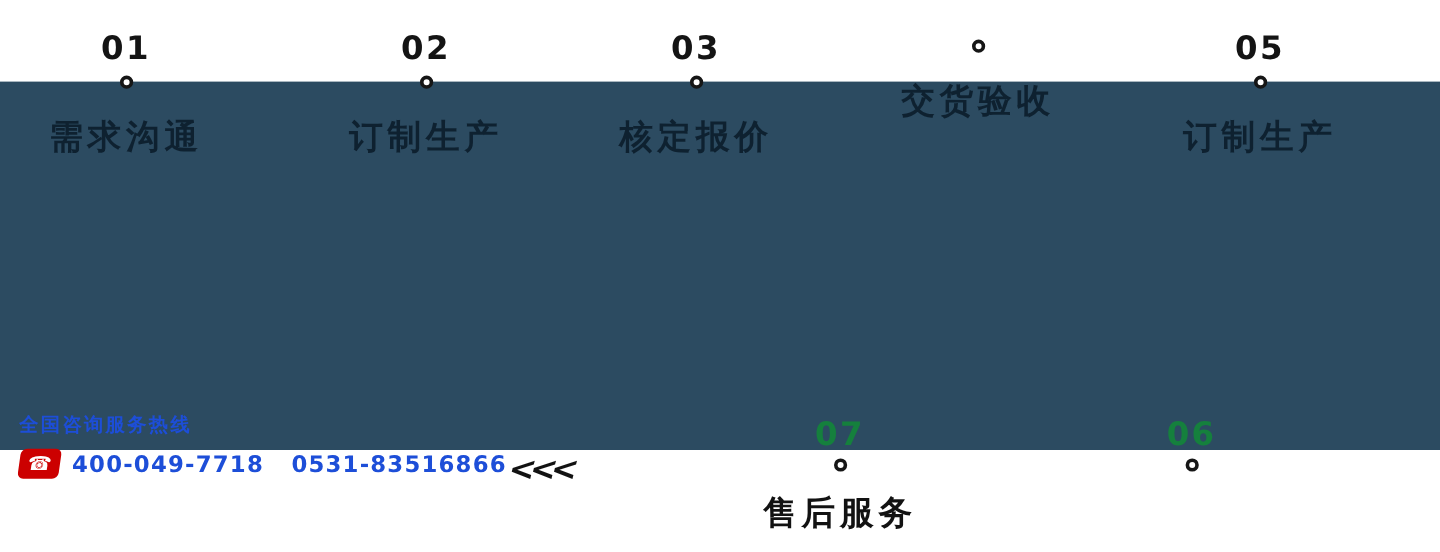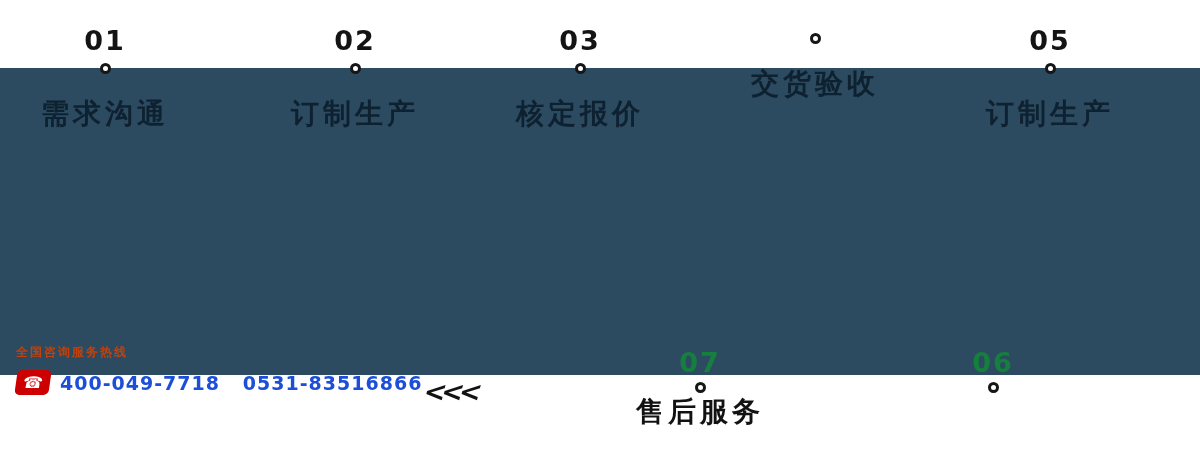--- a/index.html
+++ b/index.html
@@ -32,25 +32,25 @@
   }
   .step .label {
     font-size:28px; font-weight:bold; color:#0e2130;
     letter-spacing:4px; line-height:1.1; margin-top:25px;
     white-space:nowrap;
   }
   .step.top { top:26px; }
   .step.bottom { top:348px; }
   .step.bottom .num { color:#15803d; }
   .step.bottom .dot { margin-top:4px; }
-  .step.bottom .label { margin-top:4px; color:#121212; }
+  .step.bottom .label { margin-top:20px; color:#121212; }
 
   .hotline { position:absolute; left:16px; top:344px; }
   .hotline-title {
-    color:#c2410c; font-size:12px; font-weight:bold; letter-spacing:2px;
+    color:#1d4ed8; font-size:16px; font-weight:bold; letter-spacing:2px;
   }
   .hotline-row { display:flex; align-items:center; gap:10px; margin-top:9px; }
   .phone-icon {
     width:34px; height:25px; background:#cc0000; border-radius:5px;
     color:#ffffff; display:flex; align-items:center; justify-content:center;
     font-size:16px; line-height:1; transform:skewX(-8deg);
   }
   .phone-numbers {
     font-size:19px; font-weight:bold; color:#1d4ed8;
     letter-spacing:1px; white-space:pre;

